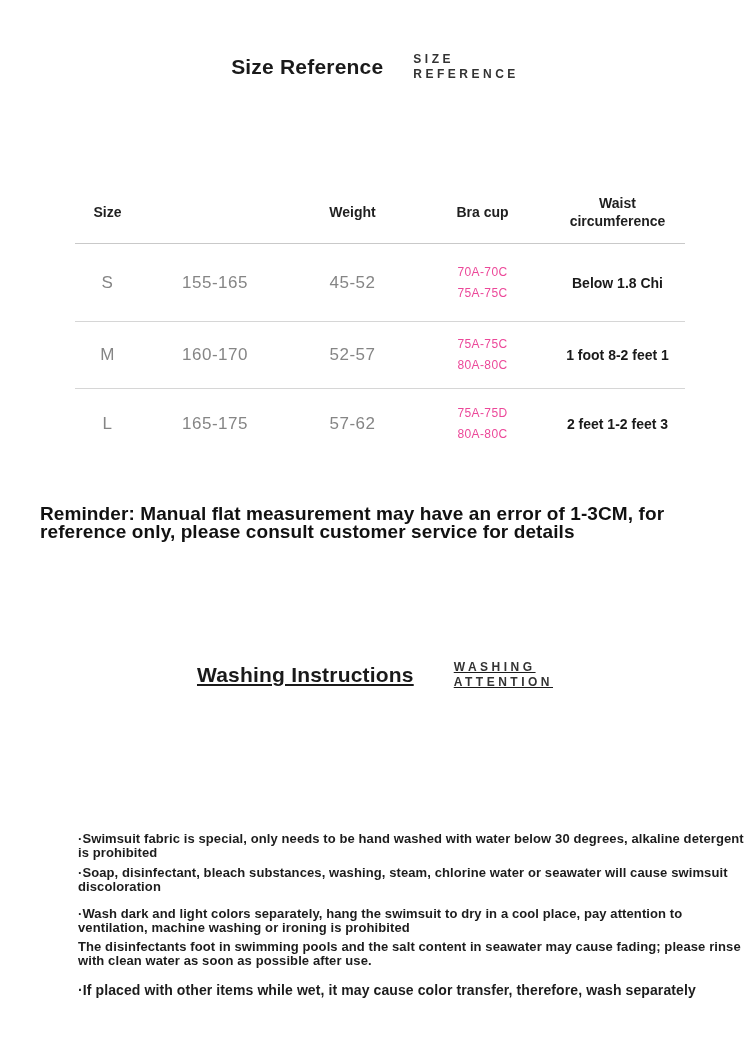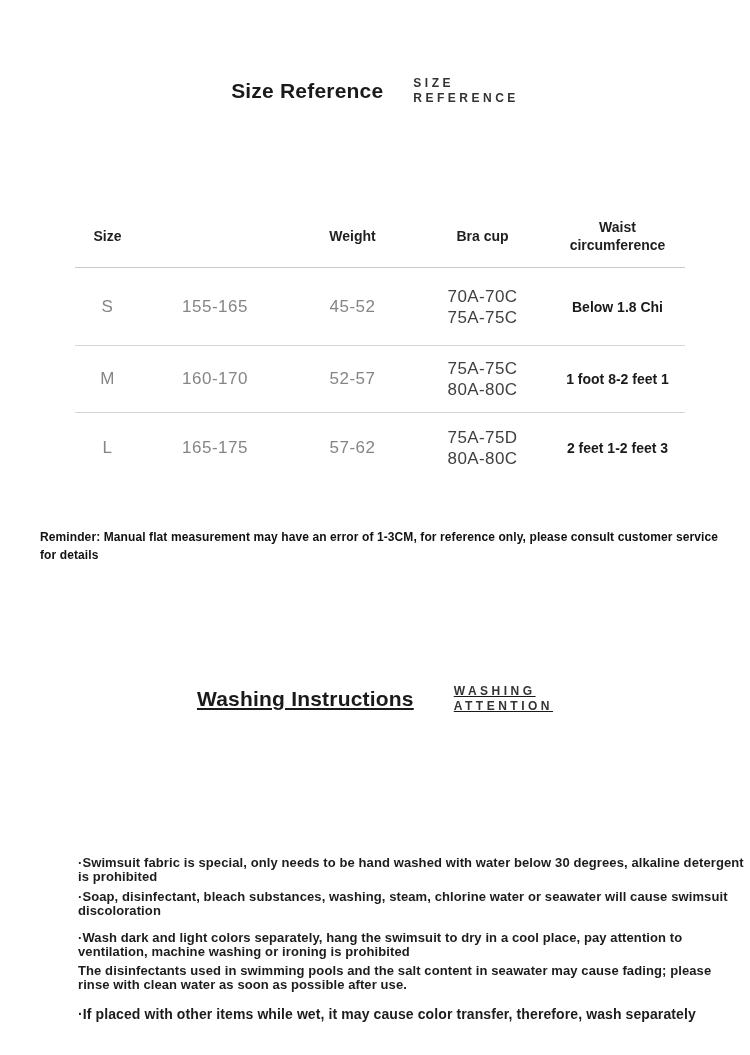--- a/index.html
+++ b/index.html
@@ -27,21 +27,21 @@
     color: #1a1a1a;
     letter-spacing: 0.2px;
   }
   .section-eyebrow {
     font-size: 12px;
     font-weight: 700;
     color: #333333;
     letter-spacing: 3.5px;
     line-height: 15px;
   }
-  .head-size { padding-top: 76px; }
+  .head-size { padding-top: 52px; }
   .head-size .section-eyebrow { margin-left: 30px; }
   .head-wash { margin-top: 120px; text-decoration: underline; }
   .head-wash .section-eyebrow { margin-left: 40px; }
 
   
   .size-table {
     width: 610px;
     margin: 98px 0 0 75px;
   }
   .trow {
@@ -64,37 +64,37 @@
   .row-s { height: 78px; }
   .row-m { height: 67px; }
   .row-l { height: 70px; border-bottom: none; }
   .td {
     text-align: center;
     font-size: 17px;
     color: #858585;
     letter-spacing: 0.5px;
   }
   .td-bra {
-    font-size: 17px;
-    color: #404040;
+    font-size: 12px;
+    color: #ec4899;
     line-height: 21px;
     letter-spacing: 0.4px;
   }
   .td-waist {
     font-size: 14px;
     font-weight: 700;
     color: #1a1a1a;
     letter-spacing: 0;
     white-space: nowrap;
   }
 
   
   .reminder {
     margin: 46px 30px 0 40px;
-    font-size: 12px;
+    font-size: 19px;
     font-weight: 700;
     color: #111111;
     line-height: 17.5px;
     letter-spacing: 0.1px;
   }
 
   
   .notes {
     margin: 142px 0 0 78px;
     width: 668px;
@@ -177,17 +177,17 @@
     <div class="section-eyebrow">
       <div>WASHING</div>
       <div>ATTENTION</div>
     </div>
   </div>
 
   <div class="notes">
     <div class="note note-0">·Swimsuit fabric is special, only needs to be hand washed with water below 30 degrees, alkaline detergent is prohibited</div>
     <div class="note note-1">·Soap, disinfectant, bleach substances, washing, steam, chlorine water or seawater will cause swimsuit discoloration</div>
     <div class="note note-2">·Wash dark and light colors separately, hang the swimsuit to dry in a cool place, pay attention to ventilation, machine washing or ironing is prohibited</div>
-    <div class="note note-3">The disinfectants used in swimming pools and the salt content in seawater may cause fading; please rinse with clean water as soon as possible after use.</div>
+    <div class="note note-3">The disinfectants foot in swimming pools and the salt content in seawater may cause fading; please rinse with clean water as soon as possible after use.</div>
     <div class="note note-4">·If placed with other items while wet, it may cause color transfer, therefore, wash separately</div>
   </div>
 
 </div>
 
 </body></html>

